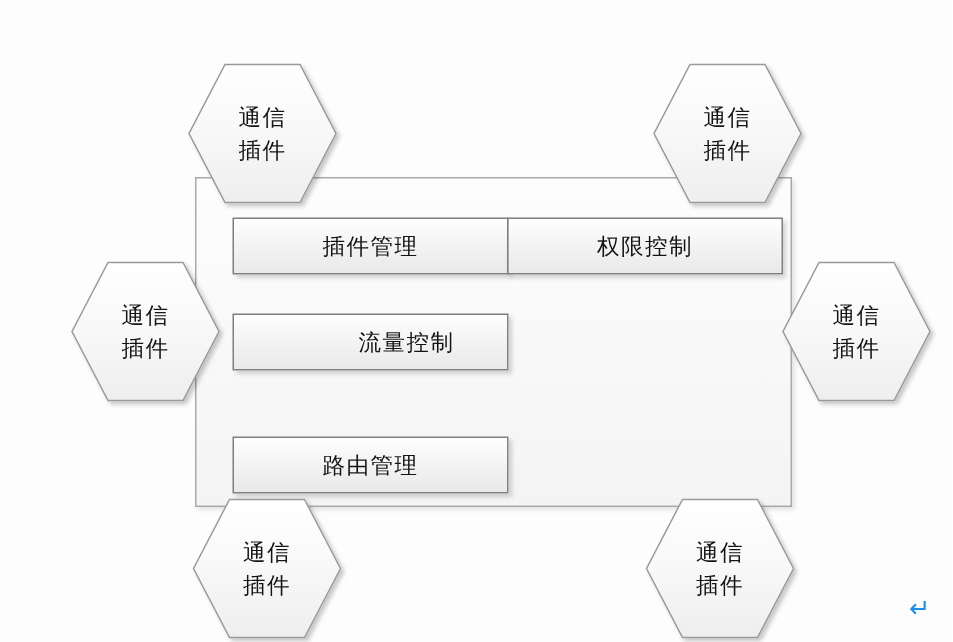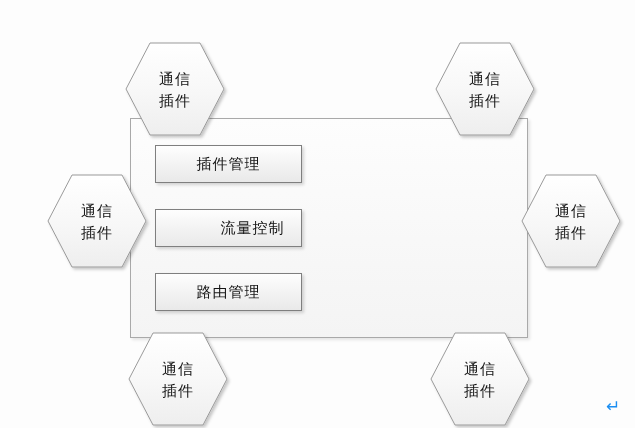--- a/index.html
+++ b/index.html
@@ -30,39 +30,39 @@
     background: linear-gradient(180deg, #fdfdfd 0%, #f4f4f4 100%);
     border: 1px solid #a9a9a9;
     box-sizing: border-box;
     box-shadow: 2px 2px 3px rgba(0,0,0,0.10);
     z-index: 1;
   }
 
   
   .module-box {
     position: absolute;
-    width: 147px;
+    width: 184px;
     height: 38px;
     box-sizing: border-box;
     border: 1px solid #7f7f7f;
     background: linear-gradient(180deg, #fefefe 0%, #f2f2f2 55%, #e9e9e9 100%);
     box-shadow: 2px 2px 3px rgba(0,0,0,0.16);
     display: flex;
     align-items: center;
     justify-content: center;
     font-size: 15px;
     color: #141414;
     letter-spacing: 1px;
     z-index: 3;
   }
   .col-left  { left: 155px; }
   .col-right { left: 338px; }
   .row-1 { top: 145px; }
   .row-2 { top: 209px; padding-left: 48px; }
-  .row-3 { top: 273px; }
+  .row-3 { top: 291px; }
 
   
   .hex {
     position: absolute;
     width: 100px;
     height: 94px;
     z-index: 5;
   }
   .hex svg {
     position: absolute;
@@ -110,20 +110,23 @@
 </head>
 <body>
 
 <div id="canvas">
 
   <div class="container-frame"></div>
 
   <div class="module-box col-left row-1">
     <span>插件管理</span>
   </div>
+  <div class="module-box col-right row-1">
+    <span>权限控制</span>
+  </div>
   <div class="module-box col-left row-2">
     <span>流量控制</span>
   </div>
   <div class="module-box col-left row-3">
     <span>路由管理</span>
   </div>
 
   <div class="hex hex-tl">
     <svg viewBox="0 0 100 94">
       <defs>

